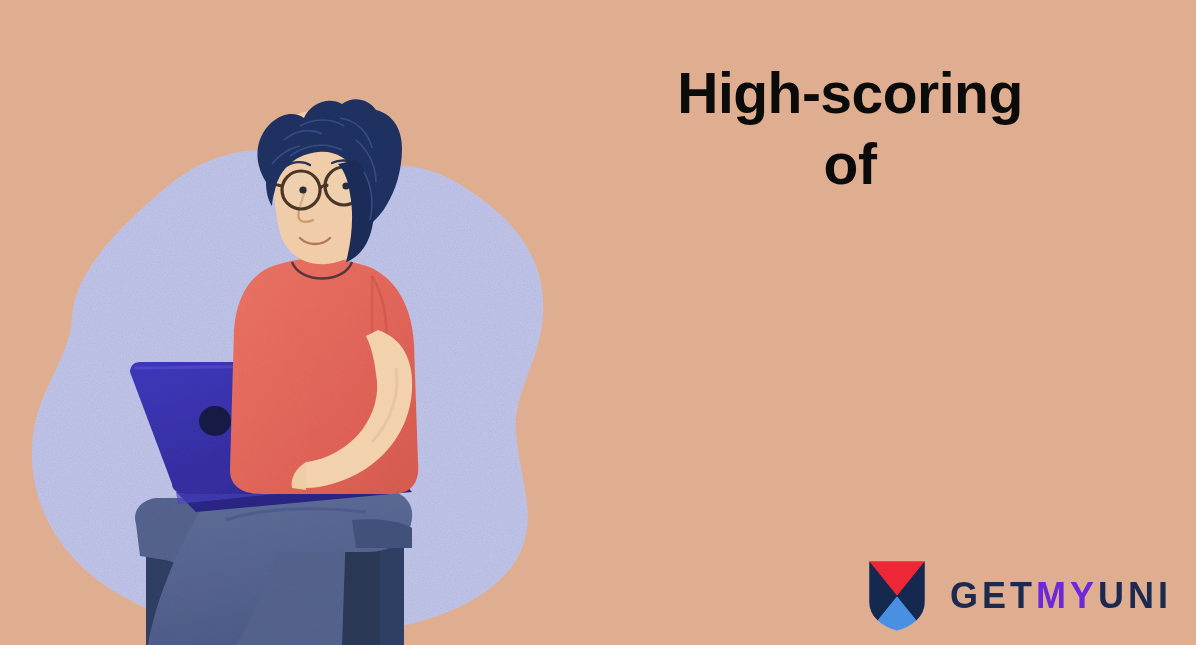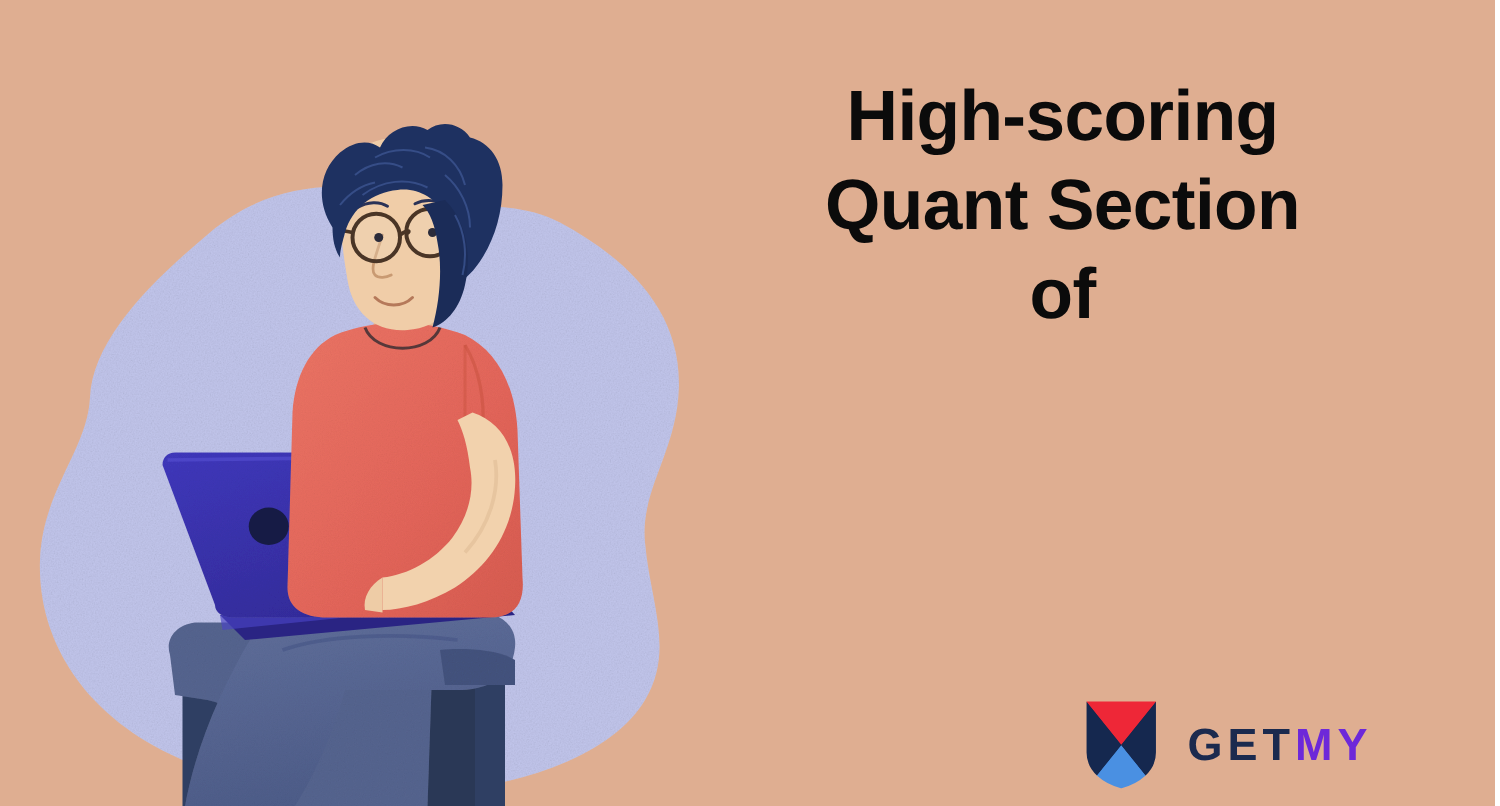--- a/index.html
+++ b/index.html
@@ -273,21 +273,20 @@
               <path d="M272,164 C280,154 290,148 300,146"></path>
             </g>
           </g>
         </g>
       </g>
     </svg>
   </div>
 
   <div id="headline">
     <span class="hl-line">High-scoring</span>
-    <span class="hl-line">Quant Section</span>
     <span class="hl-line">of</span>
   </div>
 
   <div id="logo">
     <svg id="logo-mark" viewBox="0 0 62 76" xmlns="http://www.w3.org/2000/svg">
       <defs>
         <clipPath id="shieldClip">
           <path d="M2,2 L60,2 L60,44 C60,60 46,70 31,74 C16,70 2,60 2,44 Z"></path>
         </clipPath>
       </defs>
@@ -296,16 +295,17 @@
         <path d="M2,2 L60,2 L31,38 Z" fill="#ee2737"></path>
         <path d="M31,38 L60,74 L2,74 Z" fill="#4a90e2"></path>
         <path d="M2,2 L31,38 L2,74 Z" fill="#15284f"></path>
         <path d="M60,2 L60,74 L31,38 Z" fill="#15284f"></path>
       </g>
       <path d="M2,2 L60,2 L60,44 C60,60 46,70 31,74 C16,70 2,60 2,44 Z" fill="none" stroke="#dfae91" stroke-width="2.5"></path>
     </svg>
     <div id="logo-word">
       <span class="w-dark">GET</span>
       <span class="w-blue">MY</span>
+      <span class="w-dark">UNI</span>
     </div>
   </div>
 
 </div>
 
 </body></html>

